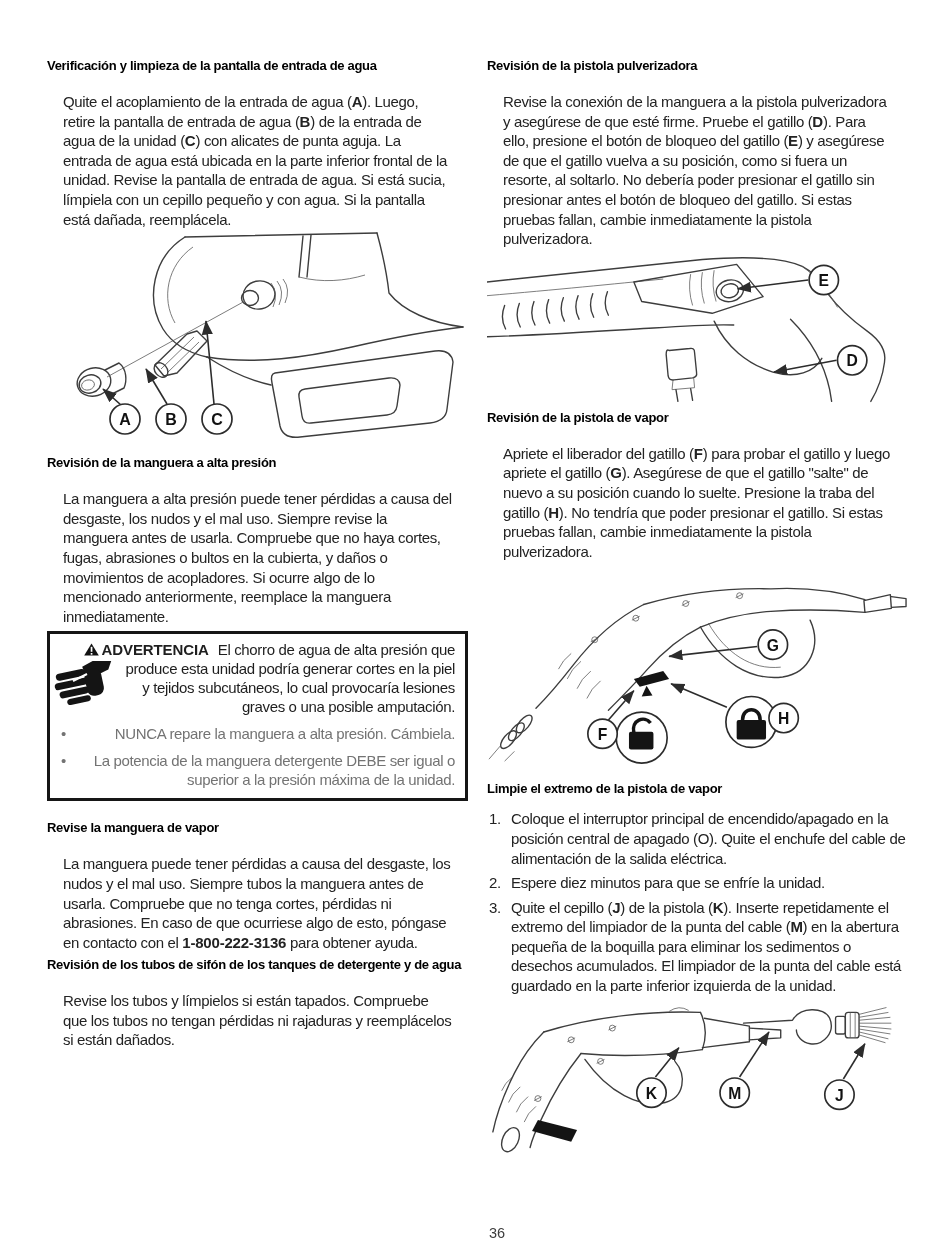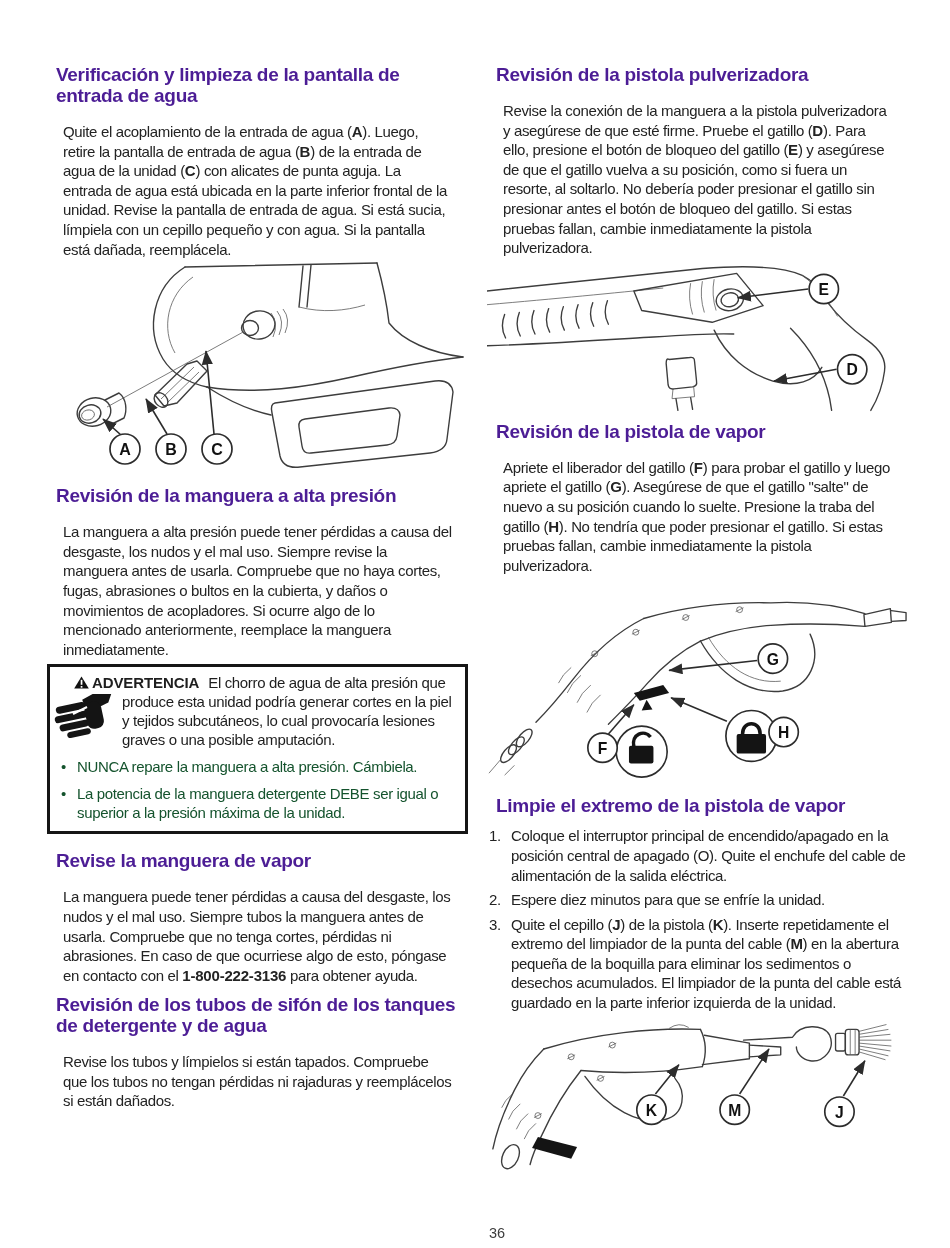--- a/index.html
+++ b/index.html
@@ -4,36 +4,36 @@
 <style>
   * { box-sizing: border-box; }
   html, body { margin:0; padding:0; }
   body {
     width:950px; height:1248px; background:#ffffff; position:relative; overflow:hidden;
     font-family:"Liberation Sans","DejaVu Sans",sans-serif; color:#222;
   }
   .col { position:absolute; top:55px; }
   #col-left  { left:47px;  width:421px; }
   #col-right { left:487px; width:421px; }
-  .hd { font-size:19px; font-weight:bold; line-height:21px; letter-spacing:-0.3px; color:#4c1d95; margin:9px; }
+  .hd { font-size:13px; font-weight:bold; line-height:21px; letter-spacing:-0.3px; color:#000000; margin:0; }
   .bd { font-size:15px; line-height:19.6px; letter-spacing:-0.35px; margin:16px; color:#232323; }
   .bd b, .warn-p b { font-weight:bold; letter-spacing:-0.2px; }
   .fig { margin:0; }
   .fig svg { display:block; }
   
   .mb2{margin-bottom:2px;} .mb4{margin-bottom:4px;} .mb5{margin-bottom:5px;} .mb6{margin-bottom:6px;}
   .mb8{margin-bottom:8px;} .mb10{margin-bottom:10px;} .mb12{margin-bottom:12px;} .mb16{margin-bottom:16px;}
   
-  .warnbox { border:3px solid #161616; padding:6px 10px 9px 10px; position:relative; margin-top:5px; }
+  .warnbox { border:3px solid #161616; padding:6px 10px 9px 10px; position:relative; margin-top:5px;text-align:right; }
   .warn-p { font-size:15px; line-height:19px; letter-spacing:-0.35px; margin:0 0 4px 62px; text-indent:-48px; color:#1e1e1e;}
   .warn-title { font-weight:bold; letter-spacing:-0.1px; margin-right:9px; white-space:nowrap; }
   .warn-title svg { vertical-align:-1px; margin-right:3px; }
   .hand-icon { position:absolute; left:3px; top:27px; }
   .warn-ul { margin:0; padding:0; list-style:none; }
-  .warn-ul li { font-size:15px; line-height:19px; letter-spacing:-0.35px; padding-left:17px; position:relative; margin-top:8px; color:#14532d;}
+  .warn-ul li { font-size:15px; line-height:19px; letter-spacing:-0.35px; padding-left:17px; position:relative; margin-top:8px; color:#737373;}
   .warn-ul li::before { content:"\2022"; position:absolute; left:1px; }
   
   .steps { margin:0; padding:0; list-style:none; }
   .steps li { font-size:15px; line-height:19.6px; letter-spacing:-0.35px; padding-left:24px; position:relative; margin-bottom:5px; }
   .steps .num { position:absolute; left:2px; }
   
   .ln { fill:none; stroke:#3d3d3d; stroke-width:1.4; stroke-linecap:round; stroke-linejoin:round; }
   .ln-thin { fill:none; stroke:#5a5a5a; stroke-width:0.8; }
   .callout { fill:#ffffff; stroke:#2c2c2c; stroke-width:1.7; }
   .callout-txt { font-family:"Liberation Sans",sans-serif; font-size:16px; font-weight:bold; fill:#111; text-anchor:middle; }

